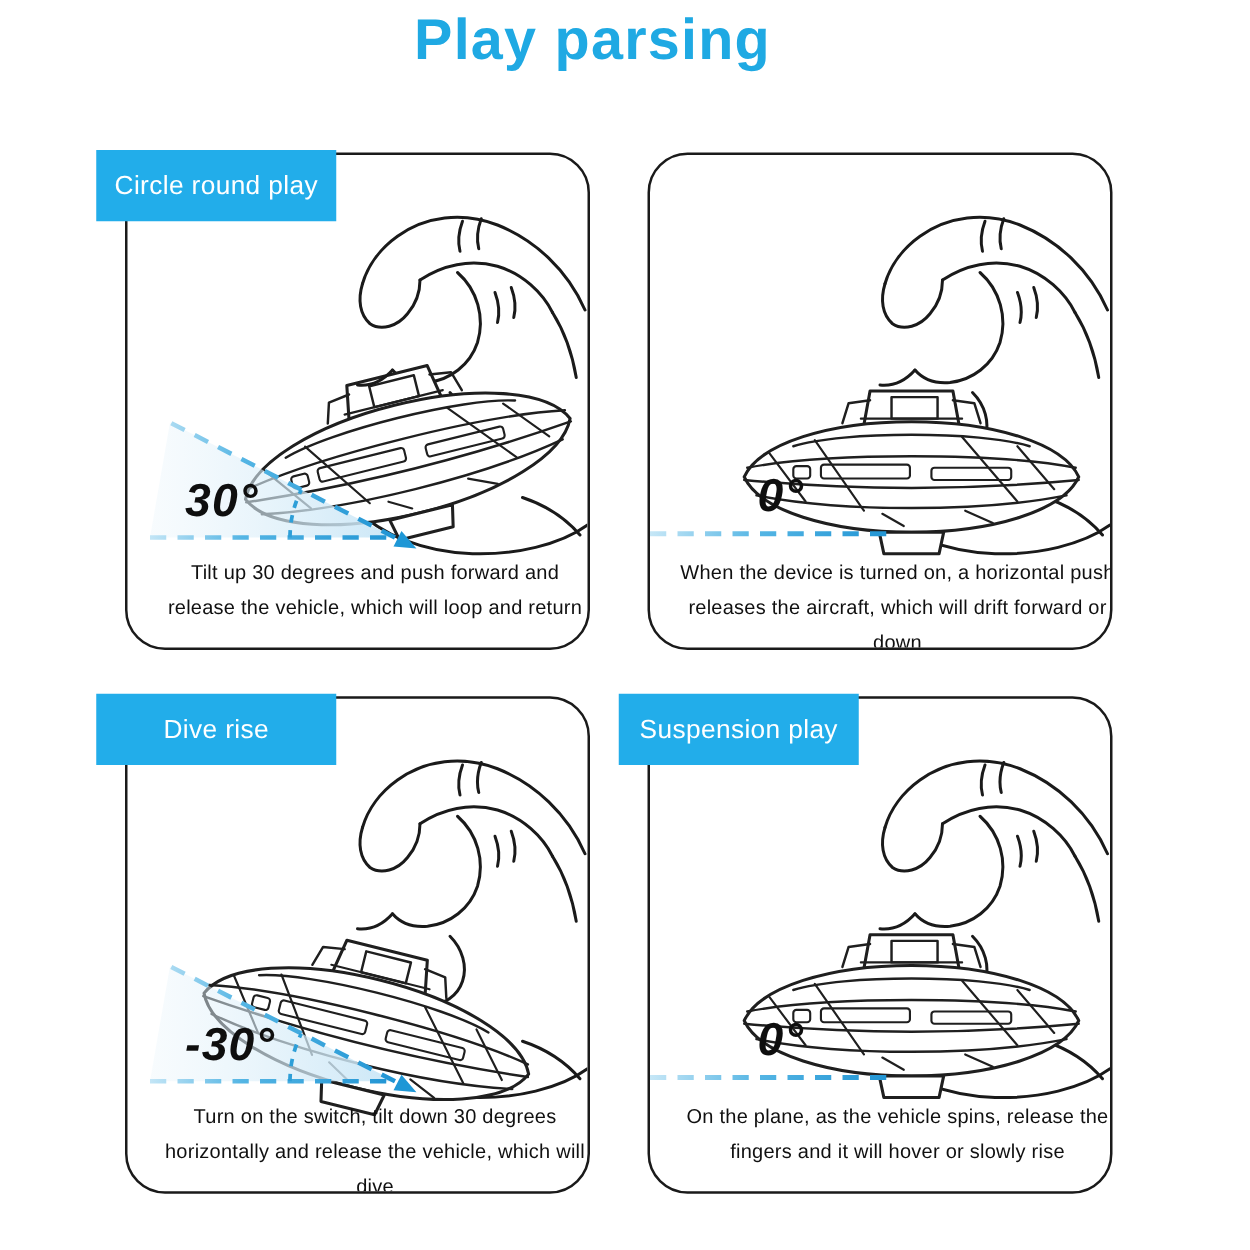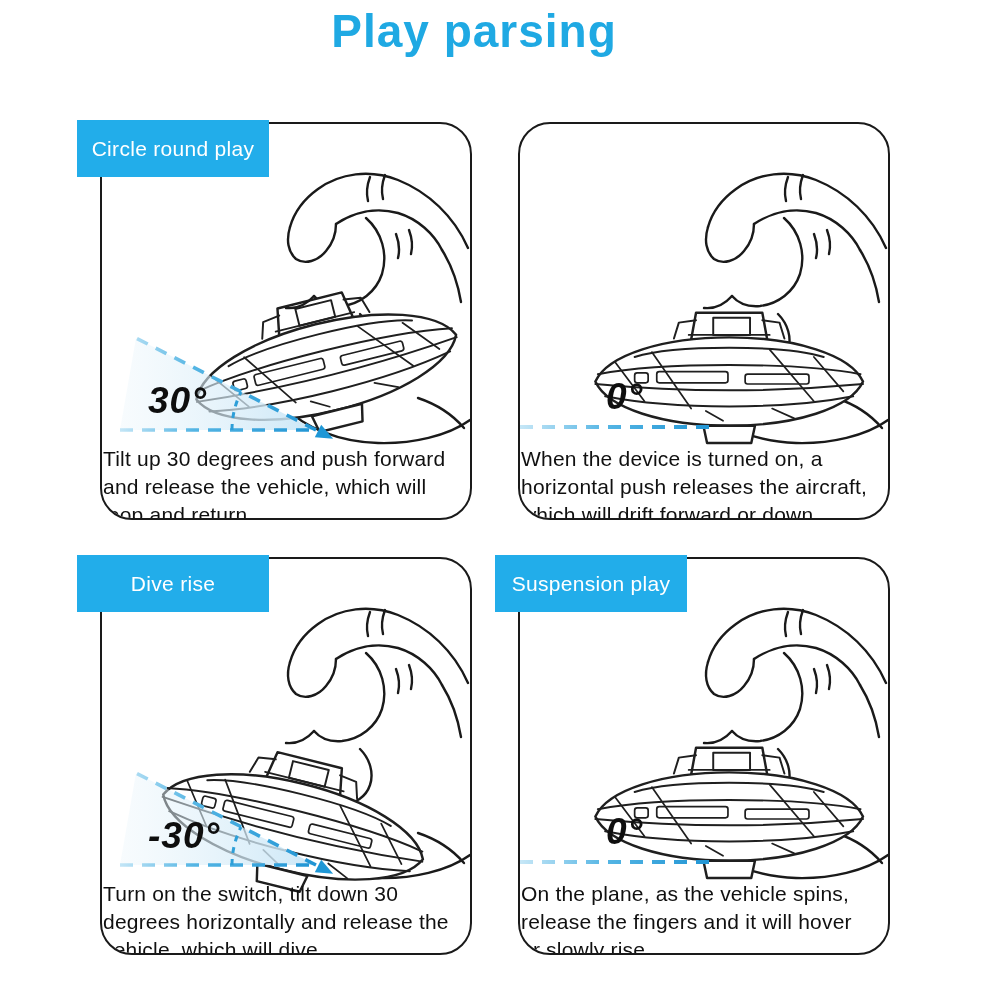--- a/index.html
+++ b/index.html
@@ -2,34 +2,34 @@
 <html><head>
 <meta charset="utf-8">
 <style>
   html,body{margin:0;padding:0;background:#ffffff;}
   .canvas{position:relative;width:1000px;height:1000px;background:#fff;overflow:hidden;
           font-family:"Liberation Sans", sans-serif;}
   .title{position:absolute;left:0;top:4px;width:948px;text-align:center;
          font-size:46px;font-weight:700;letter-spacing:1px;color:#1FA9E3;}
   .subtitle{position:absolute;left:0;top:60px;width:1000px;text-align:center;
             font-size:33px;font-weight:400;letter-spacing:0.5px;color:#0d0d0d;}
-  .cell{position:absolute;width:372px;height:398px;}
+  .cell{position:absolute;width:372px;height:398px;text-align:center;}
   .c1{left:100px;top:122px}.c2{left:518px;top:122px}.c3{left:100px;top:557px}.c4{left:518px;top:557px}
   .panel{position:absolute;left:0;top:0;right:0;bottom:0;border:2px solid #1a1a1a;
          border-radius:32px;background:#fff;overflow:hidden;}
   .tab{position:absolute;left:-23px;top:-2px;width:192px;height:57px;z-index:4;
        background:#22ADEA;display:flex;align-items:center;justify-content:center;}
   .tab span{font-size:21px;color:#ffffff;letter-spacing:0.3px;}
   .art{position:absolute;left:6px;top:32px;width:362px;height:302px;z-index:1;}
   .wedge{position:absolute;left:4px;top:204px;width:332px;height:116px;z-index:2;}
   .baseline{position:absolute;left:-2px;top:296px;width:202px;height:14px;z-index:2;}
   .angle{position:absolute;top:256px;left:46px;z-index:3;font-size:37px;font-weight:700;
          font-style:italic;color:#0e0e0e;letter-spacing:1px;}
   .angle.flat{left:86px;top:252px;}
-  .desc{position:absolute;left:1px;top:321px;width:352px;z-index:3;font-size:21px;
+  .desc{position:absolute;left:22px;top:321px;width:352px;z-index:3;font-size:16px;
         line-height:28px;color:#101010;letter-spacing:0.2px;}
   .hidden-defs{position:absolute;width:0;height:0;overflow:hidden;}
   svg{display:block;}
 </style>
 </head>
 <body>
 
 <svg class="hidden-defs" aria-hidden="true">
   <defs>
     <linearGradient id="dashGradW" gradientUnits="userSpaceOnUse" x1="10" y1="0" x2="215" y2="0">

